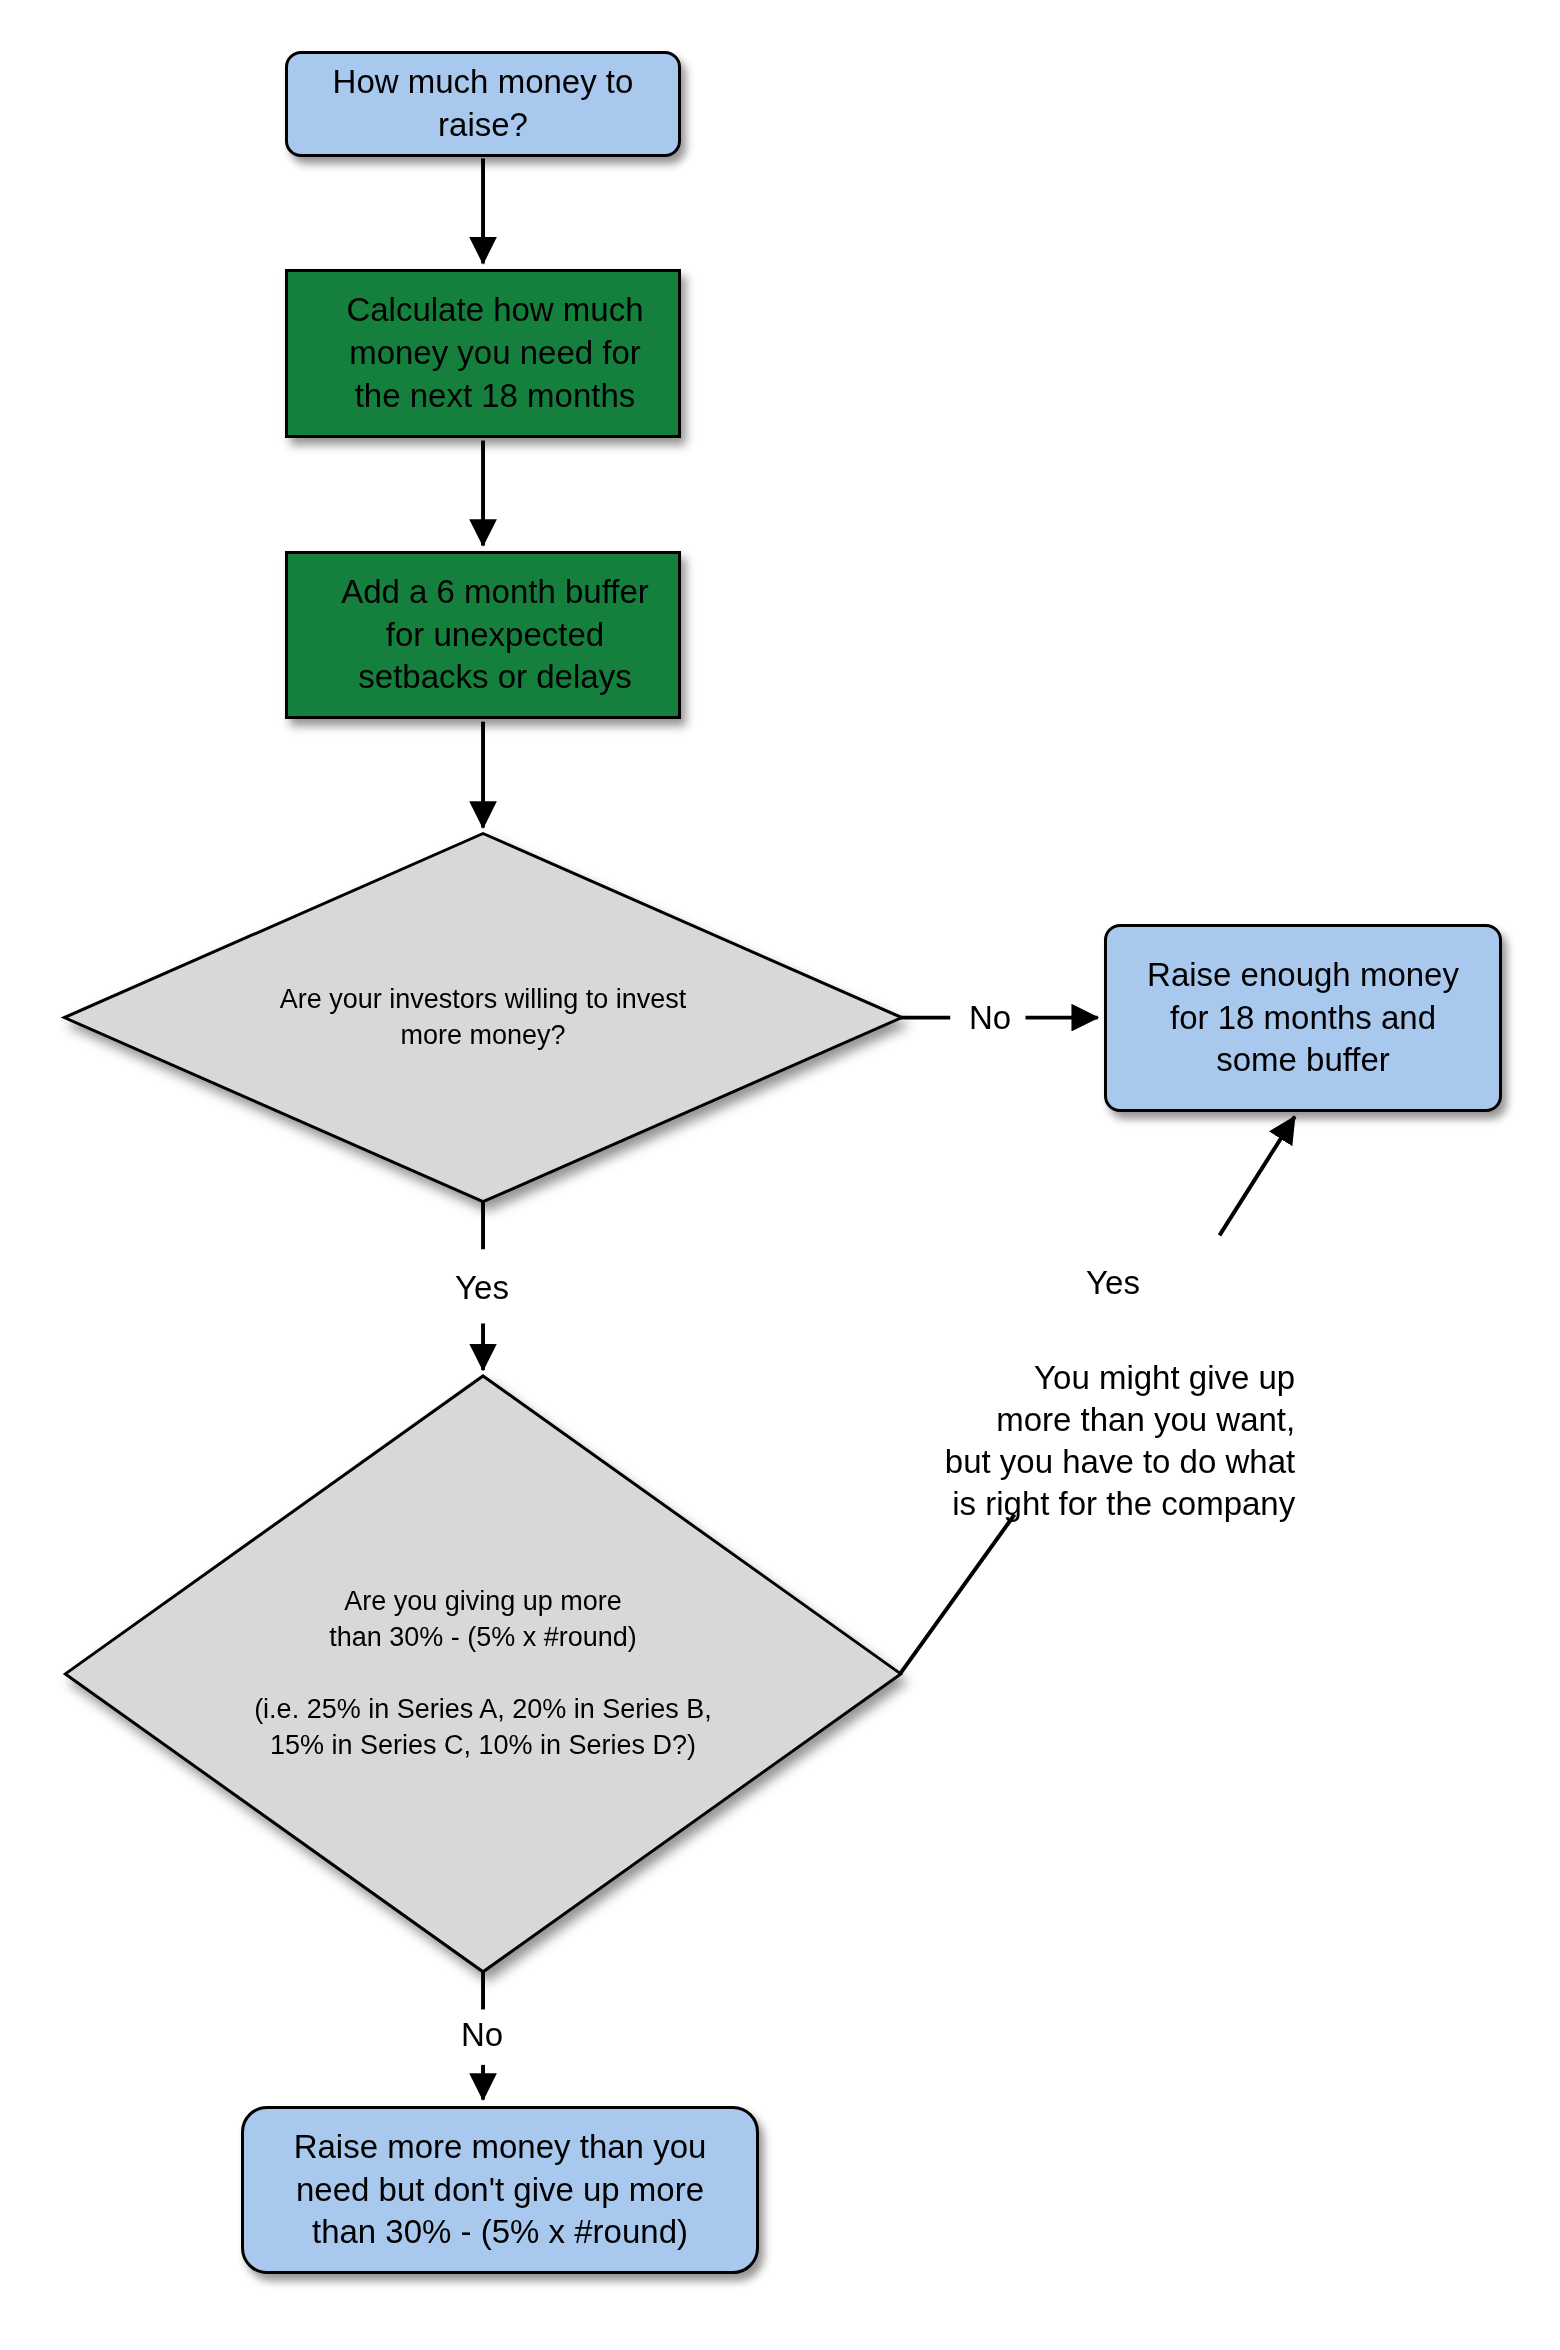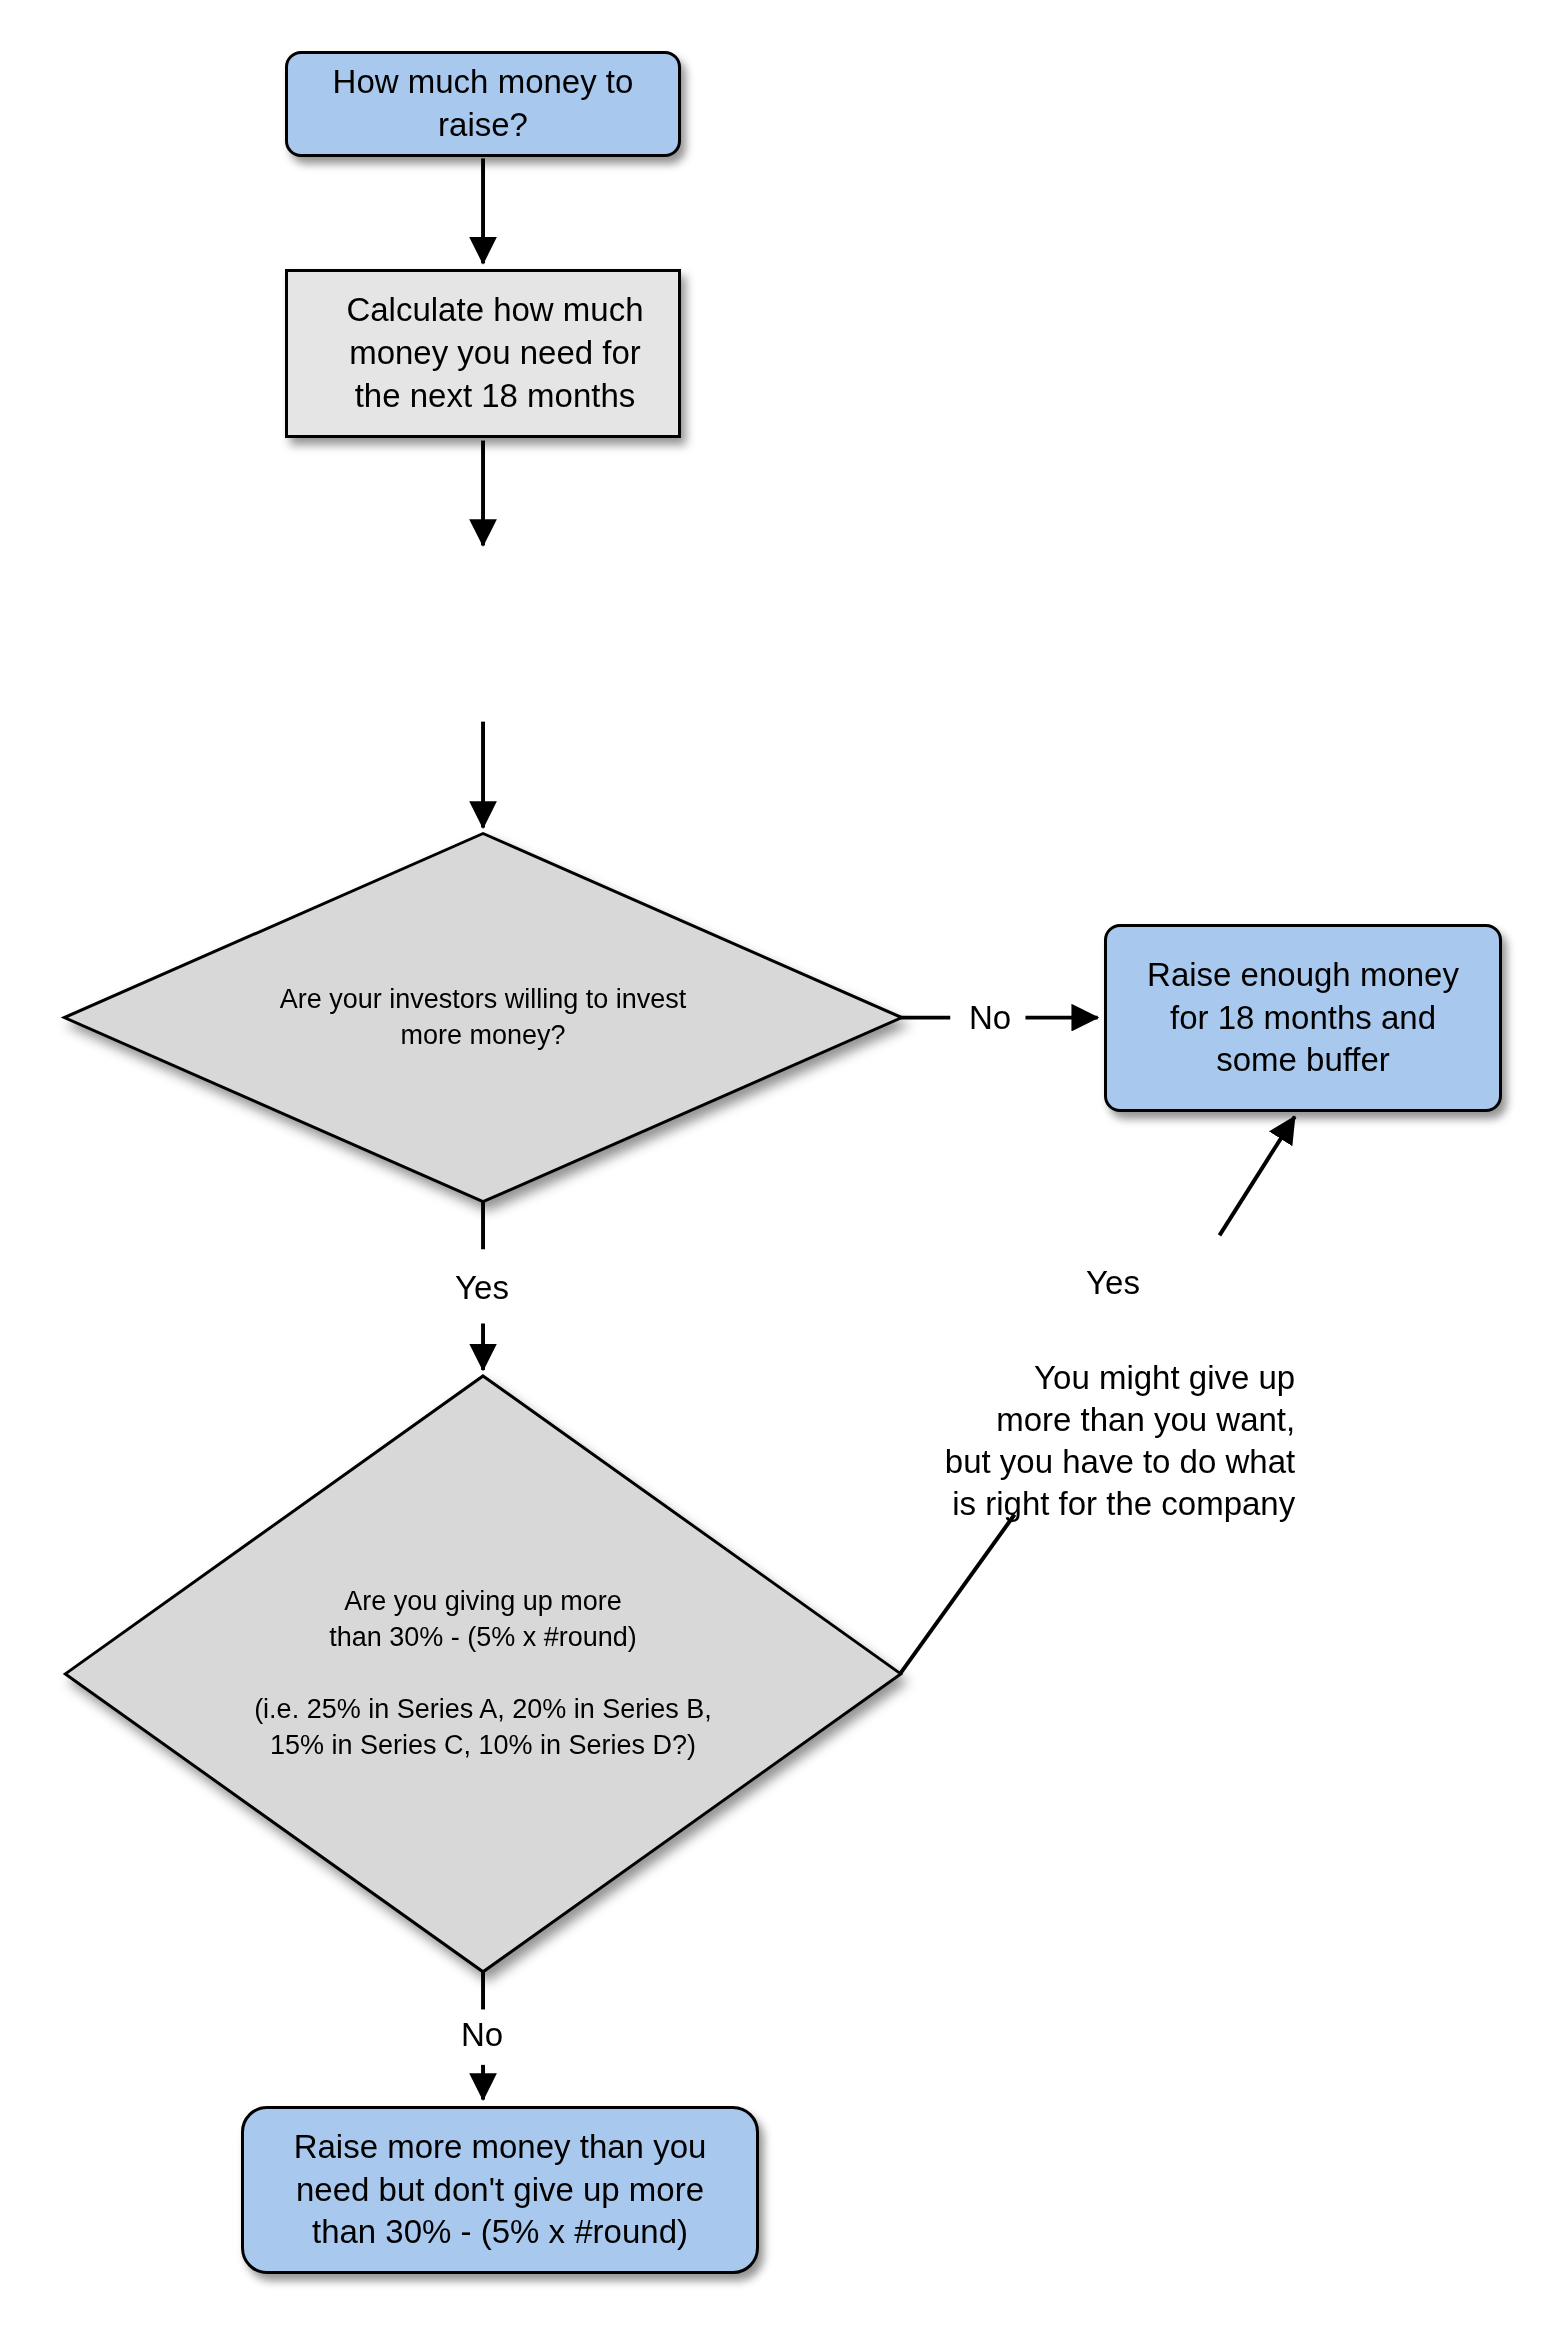--- a/index.html
+++ b/index.html
@@ -30,21 +30,21 @@
     line-height: 1.3;
     white-space: pre-line;
     border: 3px solid #000000;
     box-shadow: 5px 7px 9px rgba(0,0,0,0.42);
   }
   .terminal {
     background: #A9C8ED;
     border-radius: 16px;
   }
   .process {
-    background: #e5e5e5;
+    background: #15803d;
     border-radius: 0;
     padding-left: 24px;
   }
   .diamond-label {
     position: absolute;
     z-index: 2;
     display: flex;
     align-items: center;
     justify-content: center;
     text-align: center;
@@ -109,20 +109,23 @@
     </g>
   </svg>
 
   <div class="node terminal" id="node-start">How much money to
 raise?</div>
 
   <div class="node process" id="node-calc">Calculate how much
 money you need for
 the next 18 months</div>
 
+  <div class="node process" id="node-buffer">Add a 6 month buffer
+for unexpected
+setbacks or delays</div>
 
   <div class="node terminal" id="node-raise-enough">Raise enough money
 for 18 months and
 some buffer</div>
 
   <div class="node terminal" id="node-raise-more">Raise more money than you
 need but don't give up more
 than 30% - (5% x #round)</div>
 
   <div class="diamond-label" id="label-investors">Are your investors willing to invest

